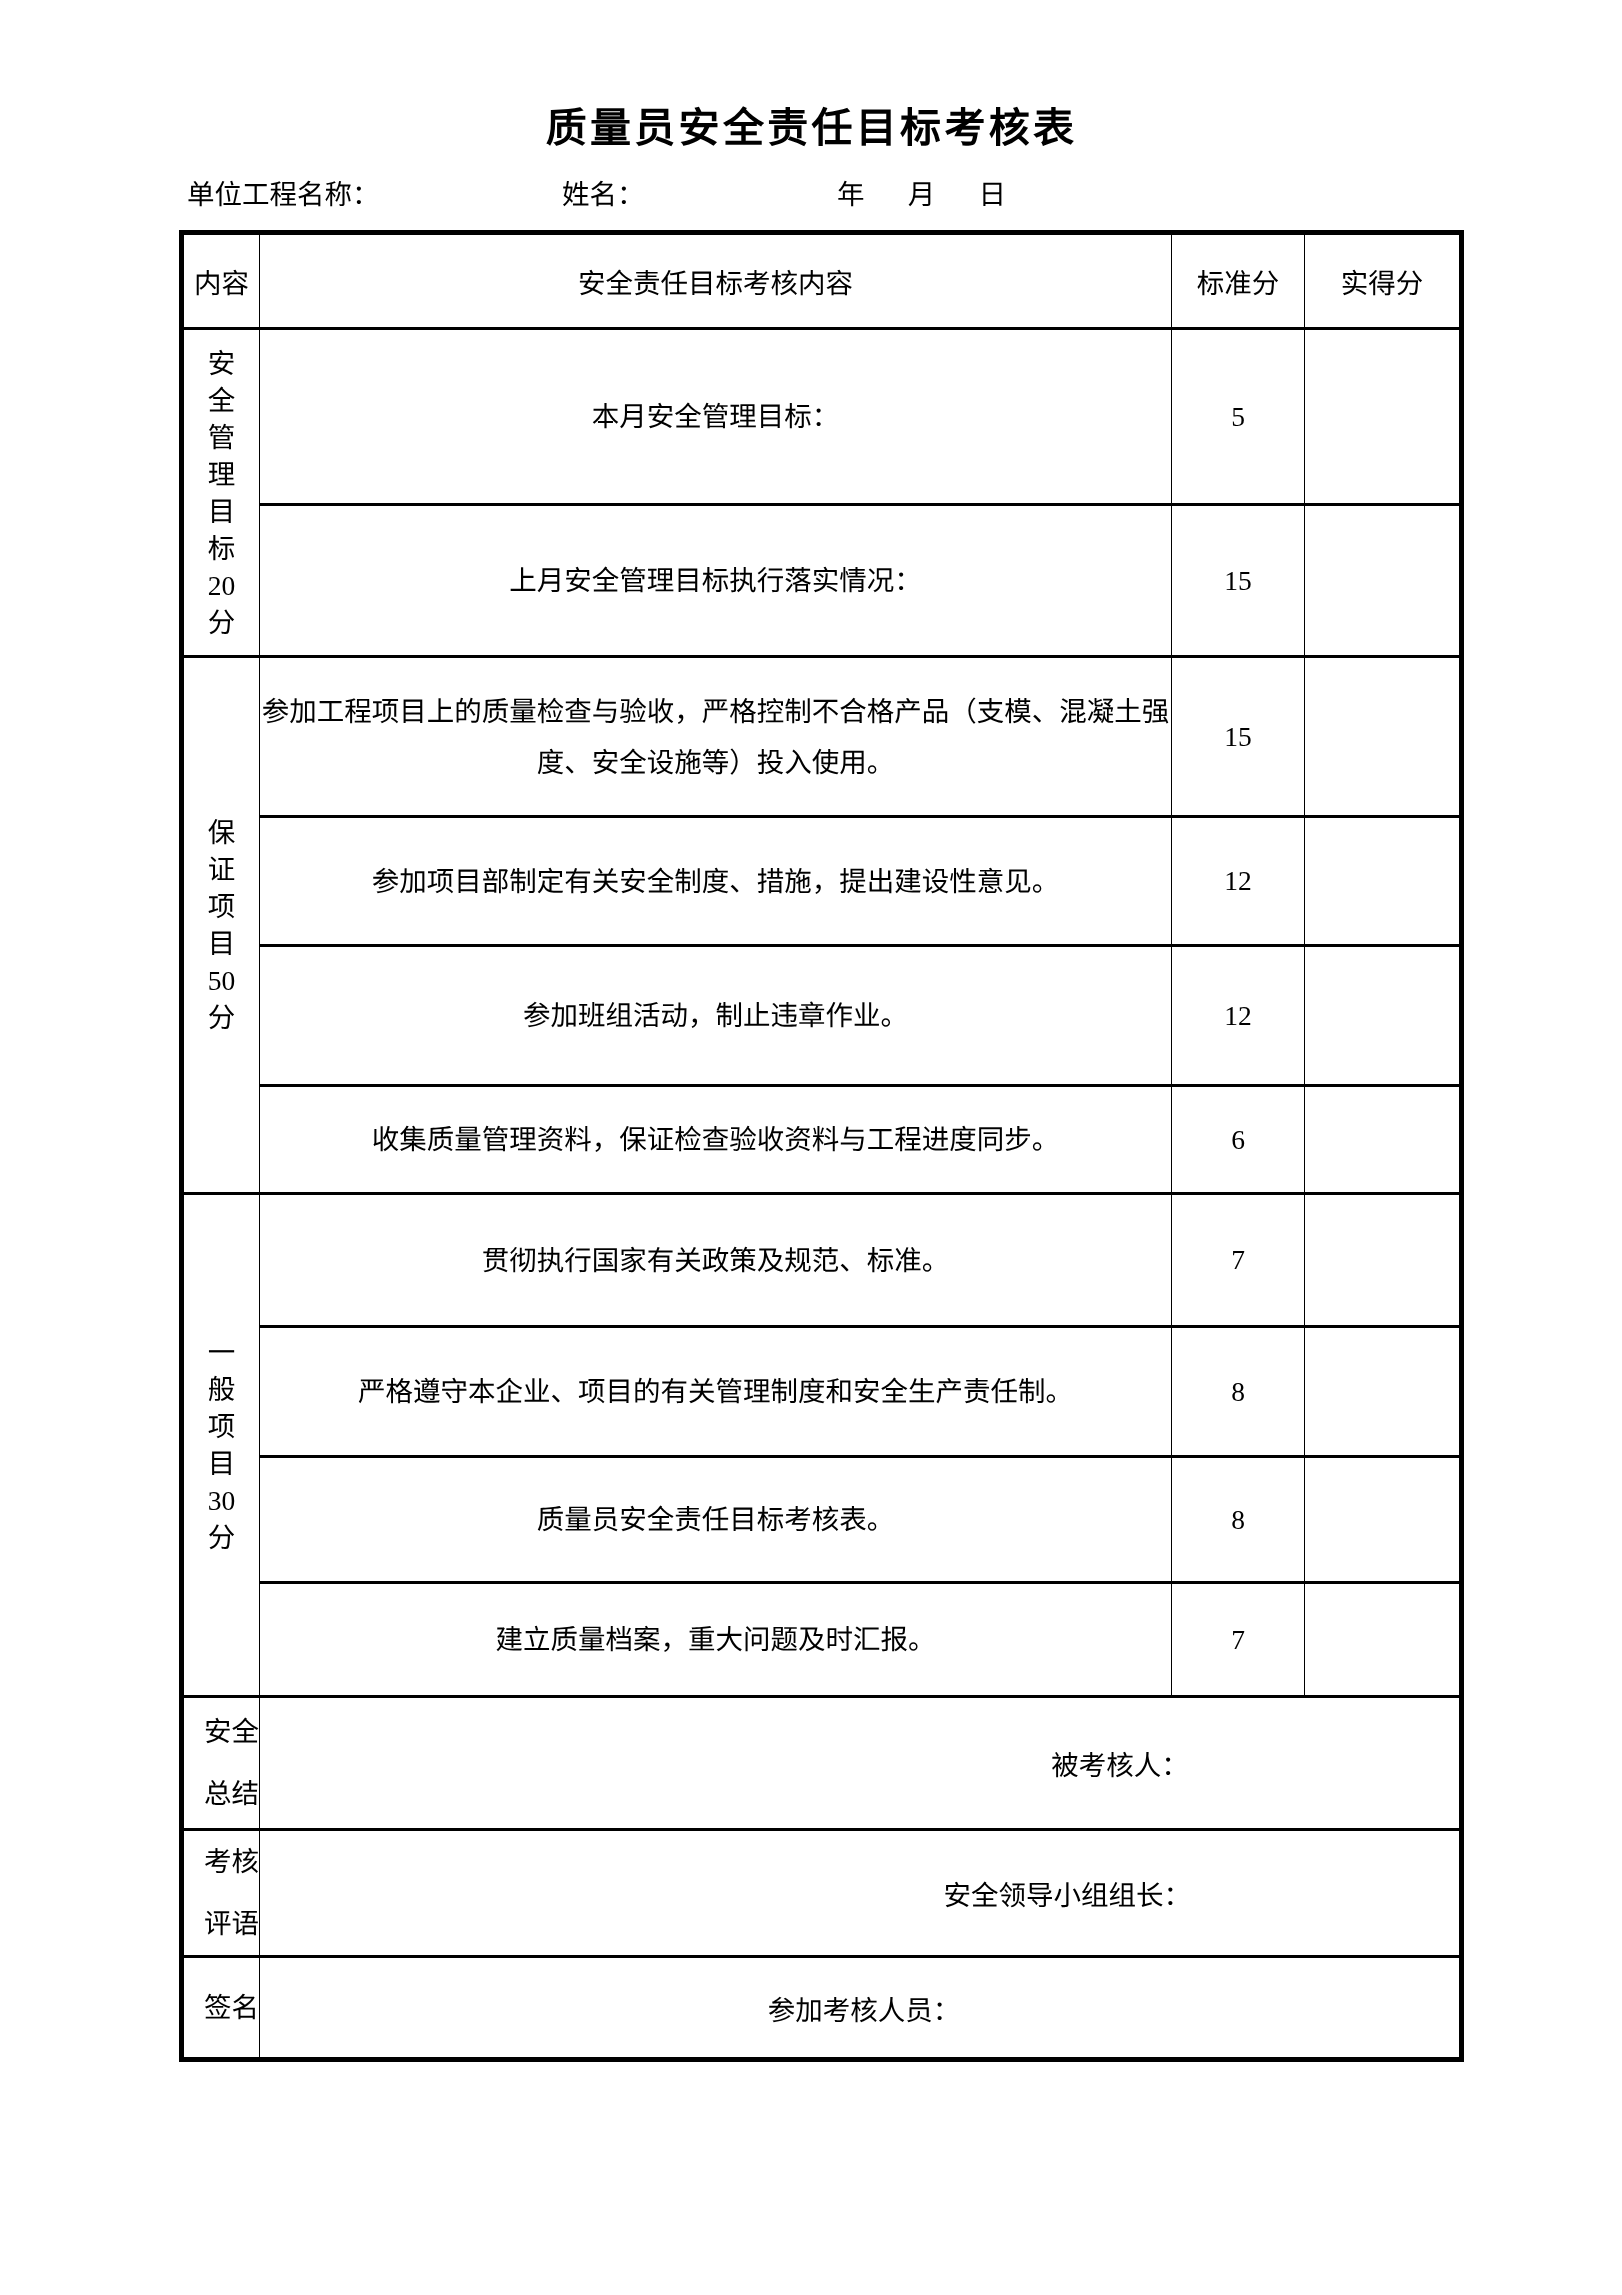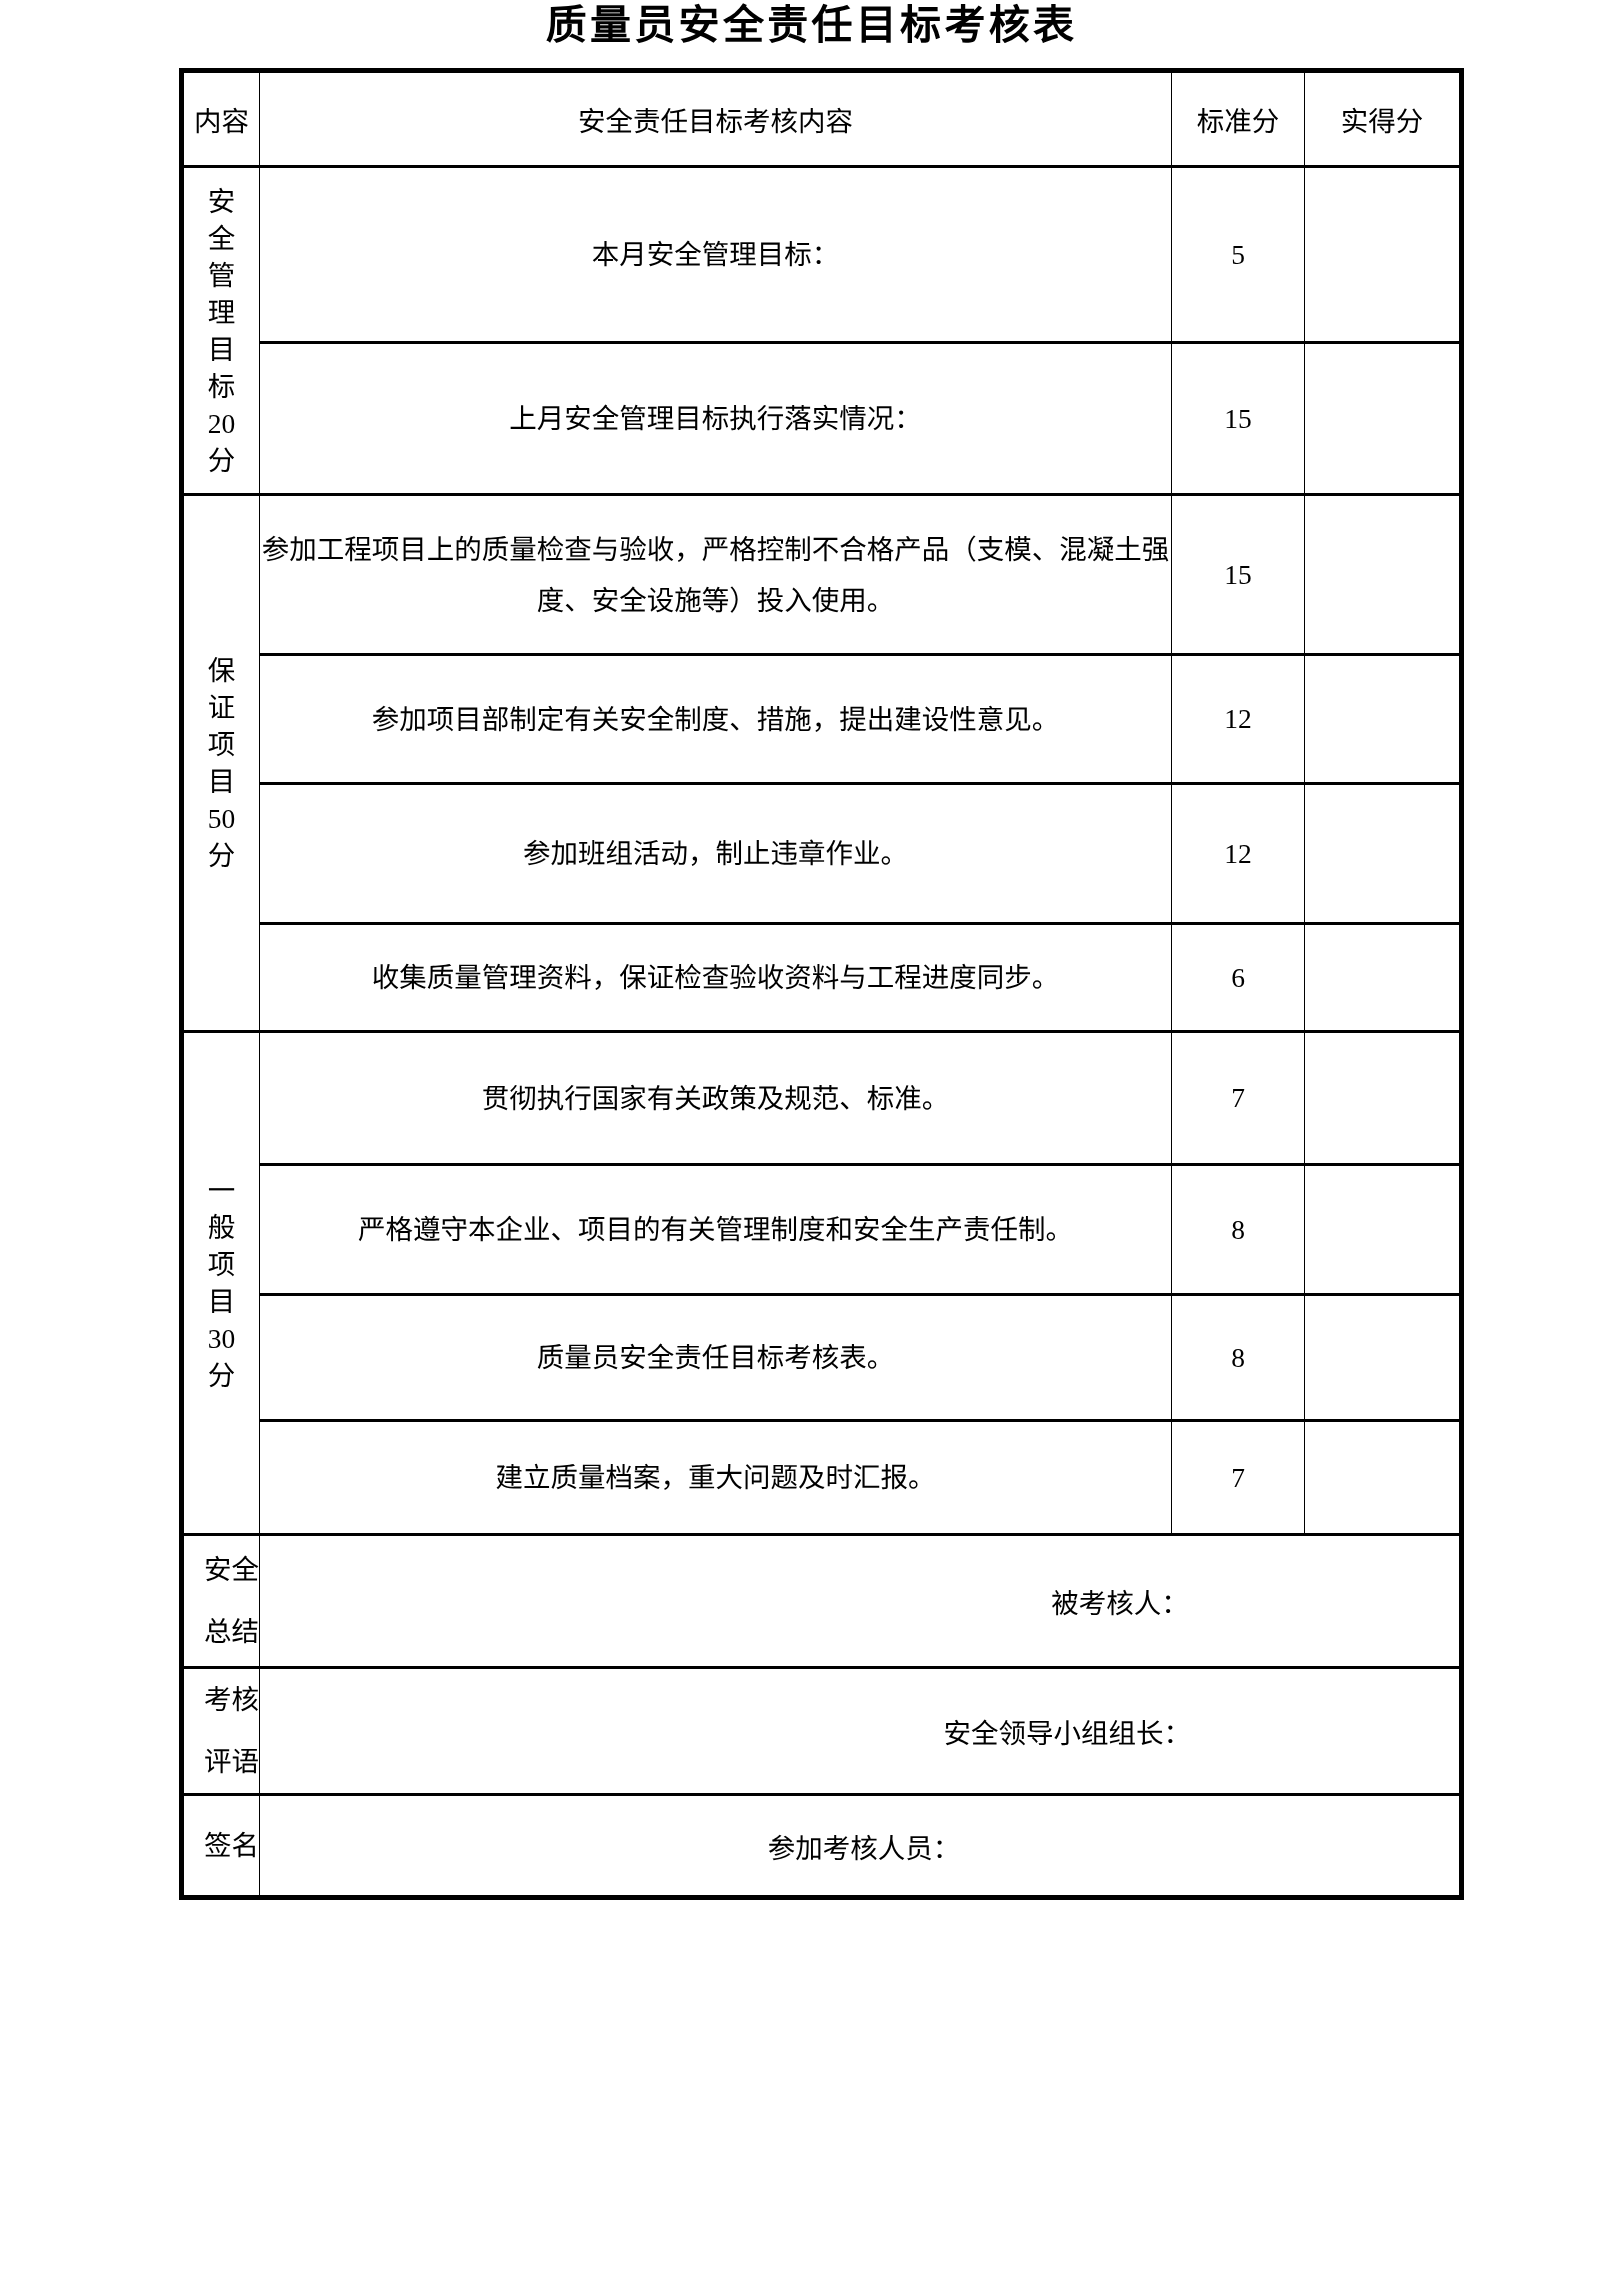--- a/index.html
+++ b/index.html
@@ -4,21 +4,21 @@
 <style>
   html,body{margin:0;padding:0;}
   body{
     width:1623px;height:2295px;background:#ffffff;color:#000;
     font-family:"Liberation Serif","DejaVu Serif",serif;
     -webkit-font-smoothing:antialiased;
   }
   .page{position:relative;width:1623px;height:2295px;overflow:hidden;background:#fff;}
 
   .doc-title{
-    margin:0;text-align:center;
+    margin:0;padding-top:103px;text-align:center;
     font-family:"Liberation Sans","DejaVu Sans",sans-serif;
     font-weight:700;font-size:41px;letter-spacing:3.3px;line-height:1.25;
   }
 
   .meta{position:relative;margin:17px 0 0 179px;width:1280px;height:42px;font-size:27.5px;}
   .meta span{position:absolute;bottom:1.3px;white-space:pre;}
   .meta .m-project{left:7.9px;}
   .meta .m-name{left:383px;}
   .meta .m-date{left:658px;letter-spacing:7.9px;}
 
@@ -46,20 +46,25 @@
   .sig-leader{margin-left:57%;}
   .sig-participants{margin-left:9.2px;text-align:center;}
 </style>
 </head>
 <body>
 
 <div class="page">
 
   <h1 class="doc-title">质量员安全责任目标考核表</h1>
 
+  <div class="meta">
+    <span class="m-project">单位工程名称：</span>
+    <span class="m-name">姓名：</span>
+    <span class="m-date">年　月　日</span>
+  </div>
 
   <table class="assess">
     <colgroup>
       <col style="width:78px">
       <col style="width:912px">
       <col style="width:133px">
       <col style="width:157px">
     </colgroup>
 
     <tbody>

